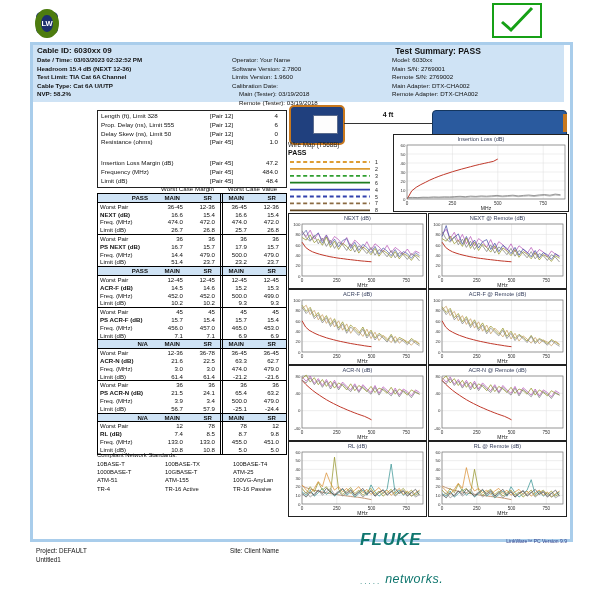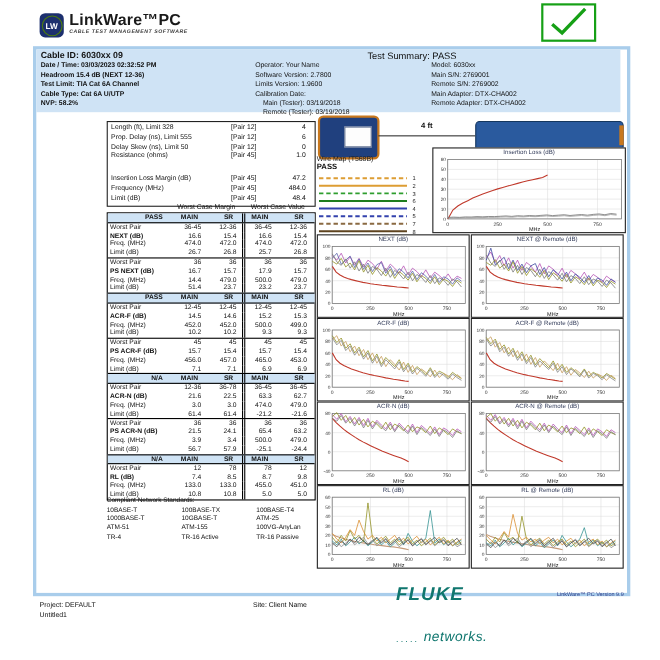--- a/index.html
+++ b/index.html
@@ -3,34 +3,34 @@
 <meta charset="utf-8">
 <style>
   html,body{margin:0;padding:0;background:#fff;}
   #page{position:relative;width:600px;height:600px;background:#fff;overflow:hidden;
         font-family:"Liberation Sans","DejaVu Sans",sans-serif;color:#111;}
   .abs{position:absolute;}
 
   
   #logo{left:36px;top:12px;display:flex;align-items:flex-start;gap:5px;}
   #lw-badge{width:22px;height:22px;background:#1c2f6e;border-radius:5px;display:flex;align-items:center;justify-content:center;}
-  #lw-badge .circ{width:17px;height:17px;border:1px solid #4d7c0f;border-radius:50%;display:flex;align-items:center;justify-content:center;
+  #lw-badge .circ{width:17px;height:17px;border:6px solid #4d7c0f;border-radius:50%;display:flex;align-items:center;justify-content:center;
                   color:#fff;font-size:7.5px;font-weight:bold;}
   #logo-title{font-size:14.5px;font-weight:900;letter-spacing:.2px;color:#1a1a1a;line-height:14px;}
   #logo-sub{font-size:4.7px;font-style:italic;font-weight:bold;letter-spacing:.5px;color:#3a3a3a;}
 
   
   #passbox{left:492px;top:3px;width:46px;height:31px;background:#fff;border:2.5px solid #16a016;}
 
   
   #frame{left:30px;top:42px;width:537px;height:494px;border:3px solid #a9cdeb;background:#fff;}
   #hdrband{left:33px;top:45px;width:531px;height:57px;background:#cfe3f5;}
   .hline{font-size:6.2px;line-height:8.6px;white-space:nowrap;}
   #hdr-title{left:37px;top:46px;font-size:8px;font-weight:bold;}
-  #hdr-summary{left:334px;top:46px;width:232px;text-align:left;font-size:8.5px;font-weight:normal;}
+  #hdr-summary{left:322px;top:46px;width:232px;text-align:center;font-size:8.5px;font-weight:bold;}
   #hdr-left{left:37px;top:56px;font-weight:bold;}
   #hdr-mid{left:232px;top:56px;}
   #hdr-mid .hline:nth-child(n+5){padding-left:7px;}
   #hdr-right{left:392px;top:56px;}
 
   
   #summary-table{left:97px;top:110px;width:188px;border:1px solid #222;background:#fff;padding:1px 0;}
   .srow{display:grid;grid-template-columns:112px 42px 30px;height:8.8px;line-height:8.8px;font-size:6.2px;}
   .srow.blank{height:12px;}
   .sc0{padding-left:3px;}
@@ -88,24 +88,20 @@
   #fluke-net{font-size:12.5px;font-style:italic;letter-spacing:.5px;line-height:11px;margin-top:27px;}
 </style>
 </head>
 <body>
 
 <div id="page">
 
   <div id="logo" class="abs">
     <div id="lw-badge">
       <div class="circ">LW</div>
-    </div>
-    <div>
-      <div id="logo-title">LinkWare™PC</div>
-      <div id="logo-sub">CABLE TEST MANAGEMENT SOFTWARE</div>
     </div>
   </div>
 
   <div id="passbox" class="abs">
     <svg width="46" height="31" viewBox="0 0 46 31">
       <polyline points="8,17 17,25 38,3" fill="none" stroke="#16a016" stroke-width="3"></polyline>
     </svg>
   </div>
 
   <div id="frame" class="abs"></div>

